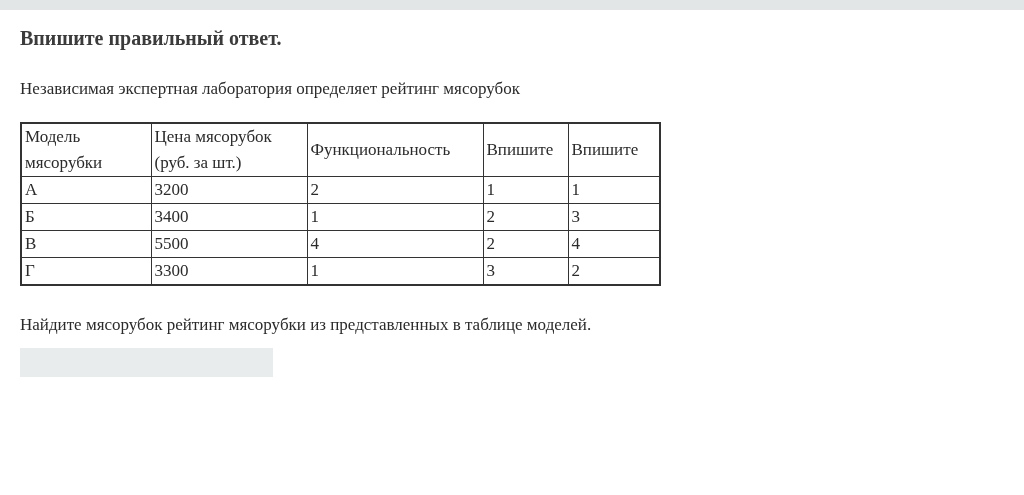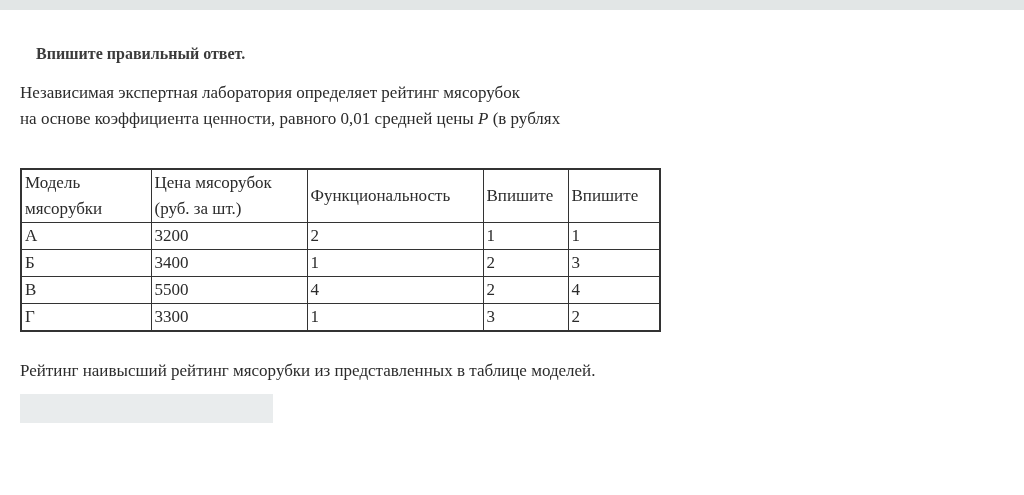--- a/index.html
+++ b/index.html
@@ -11,40 +11,40 @@
     color: #2b2b2b;
   }
   .top-bar {
     width: 100%; height: 10px;
     background: #e2e6e6;
   }
   .content {
     padding: 18px 20px 0 20px;
   }
   .heading {
-    font-size: 16px;
+    font-size: 20px;
     font-weight: bold;
     line-height: 20px;
-    margin: 16px;
+    margin: 0;
     color: #3b3b3b;
   }
   .problem {
-    margin-top: 15px;
+    margin-top: 28px;
   }
   .problem .line {
     font-size: 17px;
     line-height: 26px;
     white-space: nowrap;
   }
   .problem .line i {
     font-style: italic;
   }
   table.data-table {
     border-collapse: collapse;
-    margin-top: 36px;
+    margin-top: 20px;
     border: 2px solid #333333;
     table-layout: fixed;
   }
   table.data-table th,
   table.data-table td {
     border: 1px solid #333333;
     font-size: 17px;
     font-weight: normal;
     text-align: left;
     padding: 0 3px;
@@ -82,21 +82,20 @@
 <body>
 
 <div class="top-bar"></div>
 
 <div class="content">
 
   <p class="heading">Впишите правильный ответ.</p>
 
   <div class="problem">
     <div class="line"><span>Независимая экспертная лаборатория определяет рейтинг мясорубок</span></div>
-    <div class="line"><span>на основе коэффициента ценности, равного 0,01 средней цены </span><i>P</i><span> (в рублях</span></div>
   </div>
 
   <table class="data-table">
     <colgroup>
       <col class="col-model">
         <col class="col-price">
         <col class="col-func">
         <col class="col-qual">
         <col class="col-design">
     </colgroup>
@@ -134,17 +133,17 @@
       <tr>
         <td>Г</td>
         <td>3300</td>
         <td>1</td>
         <td>3</td>
         <td>2</td>
       </tr>
     </tbody>
   </table>
 
-  <div class="question">Рейтинг наивысший рейтинг мясорубки из представленных в таблице моделей.</div>
+  <div class="question">Найдите мясорубок рейтинг мясорубки из представленных в таблице моделей.</div>
 
   <input type="text" class="answer-input" value="" style="">
 
 </div>
 
 </body></html>

